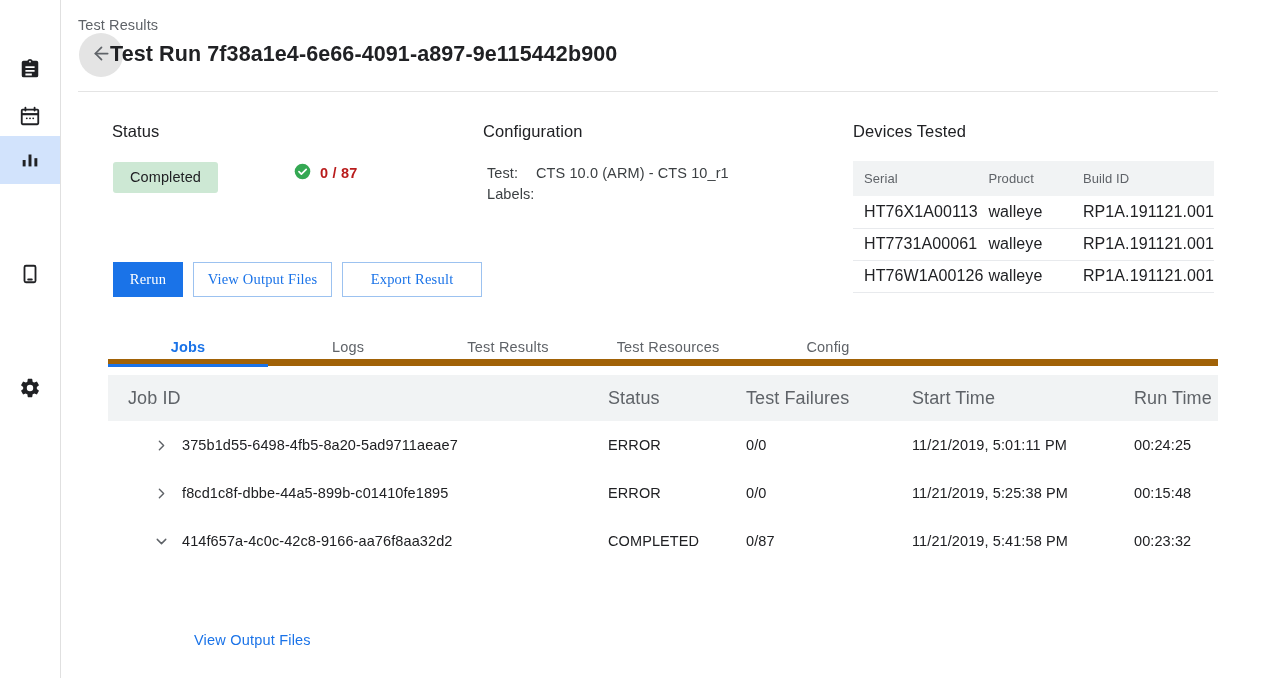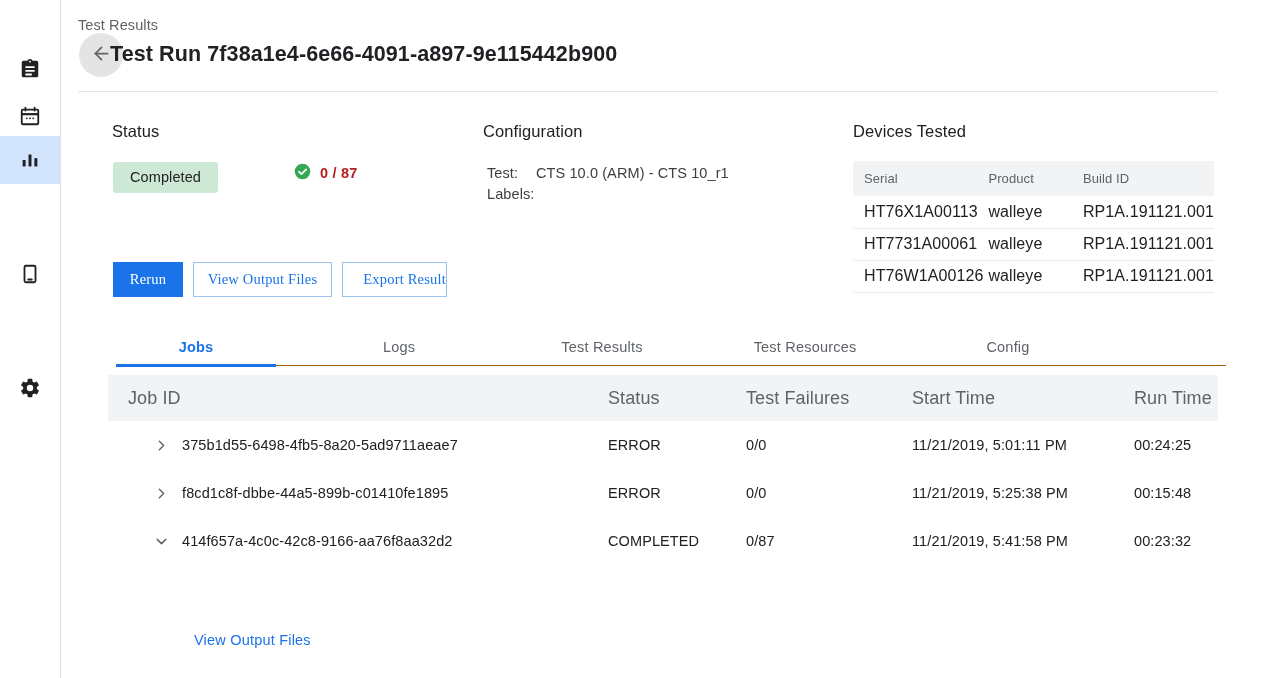--- a/index.html
+++ b/index.html
@@ -83,22 +83,22 @@
   }
   #btn-rerun {
     left: 113px; width: 70px;
     background: #1a73e8; color: #ffffff; border: 1px solid #1a73e8;
   }
   #btn-view-output {
     left: 193px; width: 139px;
     background: #ffffff; color: #1a73e8; border: 1px solid #9cc2f0;
   }
   #btn-export {
-    left: 342px; width: 105px;
-    background: #ffffff; color: #1a73e8; border: 1px solid #9cc2f0; text-align: right;
+    left: 342px; width: 140px;
+    background: #ffffff; color: #1a73e8; border: 1px solid #9cc2f0;
   }
 
   
   #config-rows {
     position: absolute; left: 487px; top: 163px;
     font-size: 14.5px; color: #3c4043; letter-spacing: .1px;
   }
   #config-rows .cfg-row { display: flex; line-height: 21px; }
   #config-rows .cfg-key { width: 49px; color: #3c4043; }
   #config-rows .cfg-val { color: #3c4043; white-space: nowrap; }
@@ -117,25 +117,24 @@
     font-size: 16px; color: #202124; letter-spacing: .1px;
     padding: 0 0; height: 32px;
     border-bottom: 1px solid #e8eaed;
   }
   #devices-table .col-serial { width: 138px; padding-left: 11px; }
   #devices-table .col-product { width: 116px; }
   #devices-table .col-build { width: 107px; }
 
   
   #tabs {
-    position: absolute; left: 116px; top: 328px;
+    position: absolute; left: 108px; top: 328px;
     width: 1110px; height: 38px;
-    border-bottom: 1px solid #a16207;
+    border-bottom: 7px solid #a16207;
     display: flex;
-    gap: 43px;
   }
   .tab {
     position: relative; height: 38px;
     display: flex; align-items: center; justify-content: center;
     font-size: 14.5px; color: #5f6368; letter-spacing: .2px;
     cursor: pointer; background: none; border: none;
     font-family: "Liberation Sans", sans-serif;
   }
   .tab.active { color: #1a73e8; font-weight: bold; }
   .tab.active:after {

